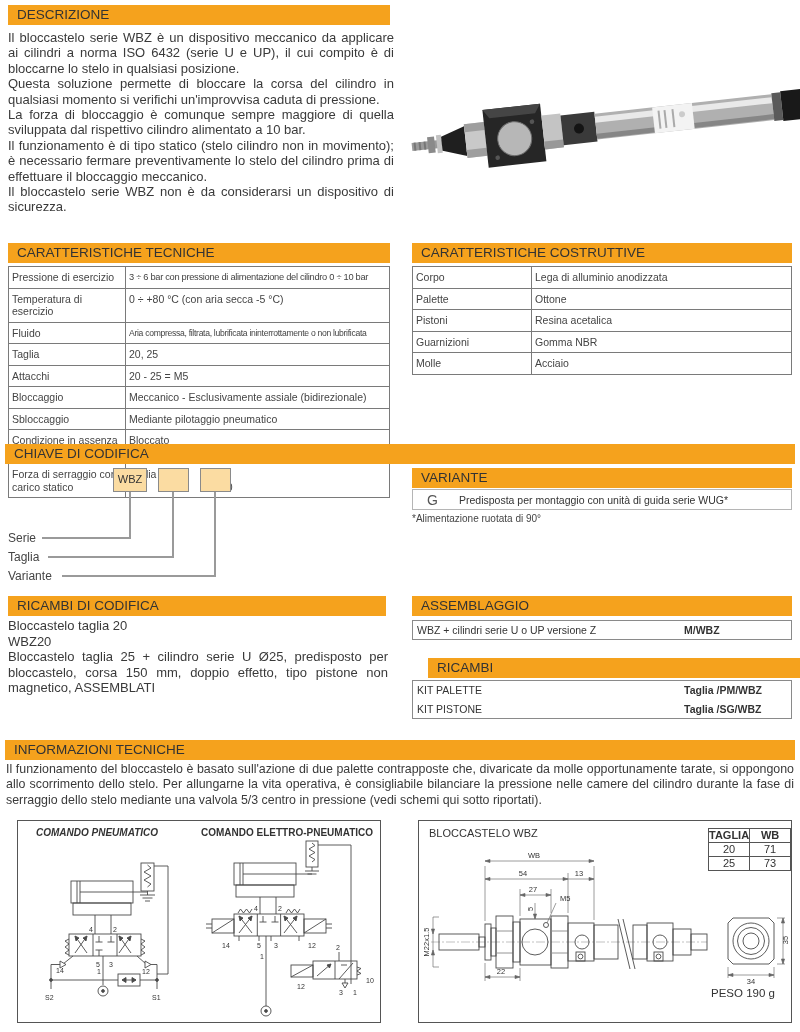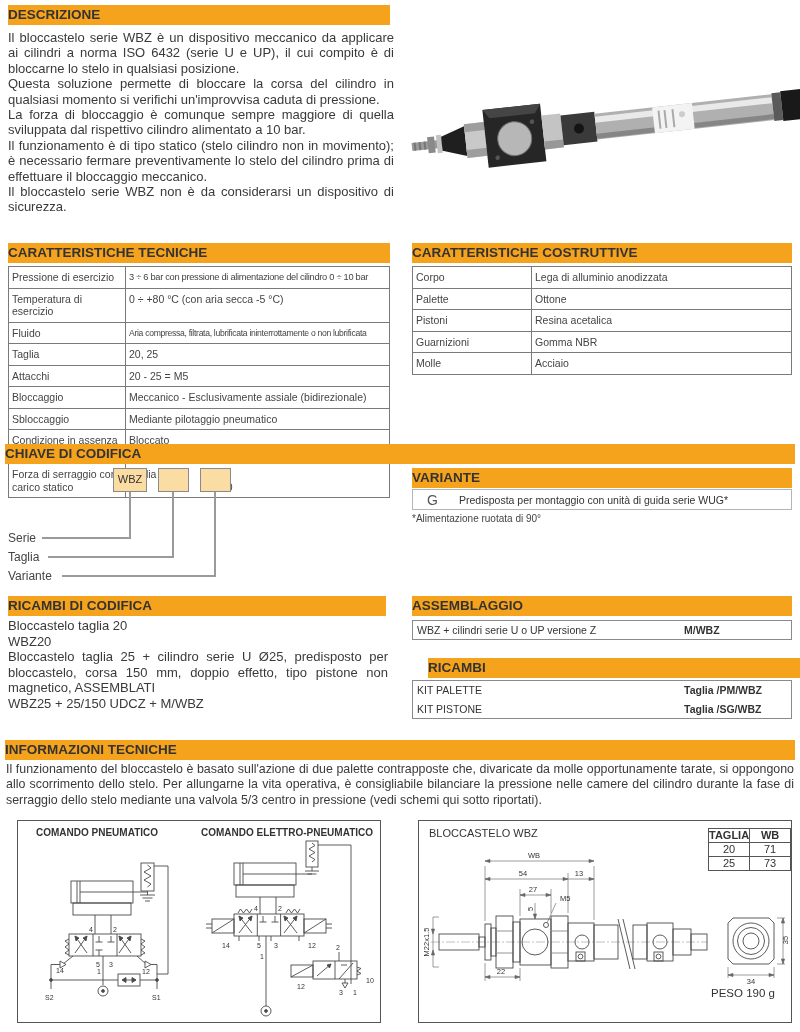--- a/index.html
+++ b/index.html
@@ -1,19 +1,19 @@
 <!DOCTYPE html>
 <html><head>
 <meta charset="utf-8">
 <style>
   html,body{margin:0;padding:0;background:#fff;}
   .page{position:relative;width:800px;height:1032px;background:#fff;overflow:hidden;
         font-family:"Liberation Sans",sans-serif;color:#3a3a3a;}
-  .bar{position:absolute;height:20px;background:#F5A21D;color:#333;font-weight:bold;
-       font-size:13.5px;line-height:20px;box-sizing:border-box;}
+  .bar{position:absolute;height:20px;background:#F5A21D;color:#333;font-weight:normal;
+       font-size:13.5px;line-height:20px;padding-left:9px;box-sizing:border-box;}
   .desc{position:absolute;left:8px;top:30px;width:386px;font-size:13px;line-height:15.4px;
         text-align:justify;}
   .desc p{margin:0;}
   .tbl{position:absolute;border-collapse:collapse;table-layout:fixed;font-size:10.5px;color:#444;}
   .tbl td{border:1px solid #7a7a7a;padding:4px 3px;line-height:12.5px;vertical-align:top;overflow:hidden;}
   .tbl td.lbl{width:110px;}
   .sm{font-size:9.3px;letter-spacing:-0.3px;white-space:nowrap;}
   .xs{font-size:8.6px;letter-spacing:-0.3px;white-space:nowrap;}
   .fc1{display:inline-block;width:42px;}
   .fc2{display:inline-block;width:44px;}
@@ -182,42 +182,41 @@
     <span class="item" style="left:14px;font-size:14px;color:#555;line-height:20px;">G</span>
     <span class="item" style="left:46px;line-height:20px;font-weight:normal;">Predisposta per montaggio con unità di guida serie WUG*</span>
   </div>
   <div class="note" style="left:412px;top:513px;">*Alimentazione ruotata di 90°</div>
 
   <div class="bar" style="left:8px;top:596px;width:378px;">RICAMBI DI CODIFICA</div>
   <div class="esempi">
     <p>Bloccastelo taglia 20</p>
     <p>WBZ20</p>
     <p class="just">Bloccastelo taglia 25 + cilindro serie U Ø25, predisposto per bloccastelo, corsa 150 mm, doppio effetto, tipo pistone non magnetico, ASSEMBLATI</p>
-    <p>WBZ25 + 25/150 UDCZ + M/WBZ</p>
   </div>
 
   <div class="bar" style="left:412px;top:596px;width:380px;">ASSEMBLAGGIO</div>
   <div class="rowbox" style="left:412px;top:620px;width:380px;height:20px;">
     <span class="item">WBZ + cilindri serie U o UP versione Z</span>
     <span class="code">M/WBZ</span>
   </div>
 
   <div class="bar" style="left:428px;top:658px;width:416px;">RICAMBI</div>
   <div class="rowbox" style="left:412px;top:680px;width:380px;height:39px;">
     <span class="item" style="top:0;">KIT PALETTE</span>
     <span class="code" style="top:0;">Taglia /PM/WBZ</span>
     <span class="item" style="top:19px;">KIT PISTONE</span>
     <span class="code" style="top:19px;">Taglia /SG/WBZ</span>
   </div>
 
   <div class="bar" style="left:5px;top:740px;width:790px;">INFORMAZIONI TECNICHE</div>
   <div class="info">Il funzionamento del bloccastelo è basato sull'azione di due palette contrapposte che, divaricate da molle opportunamente tarate, si oppongono allo scorrimento dello stelo. Per allungarne la vita operativa, è consigliabile bilanciare la pressione nelle camere del cilindro durante la fase di serraggio dello stelo mediante una valvola 5/3 centro in pressione (vedi schemi qui sotto riportati).</div>
 
   <div class="diagbox" style="left:17px;top:820px;width:364px;height:203px;">
-    <div class="dtitle" style="left:18px;top:6px;">COMANDO PNEUMATICO</div>
+    <div class="dtitle" style="left:18px;top:6px;font-style:italic;">COMANDO PNEUMATICO</div>
     <div class="dtitle" style="left:183px;top:6px;">COMANDO ELETTRO-PNEUMATICO</div>
     <svg width="362" height="201" viewBox="0 0 362 201" style="position:absolute;left:0;top:0;">
 
       <g class="sch">
         <rect x="123" y="42" width="13" height="28"></rect>
         <path d="M129.5 44 l3.5 3 -7 4 7 4 -7 4 7 4 -3.5 3"></path>
         <line x1="129.5" y1="70" x2="129.5" y2="74"></line>
         <line x1="122" y1="74" x2="137" y2="74"></line>
           <line x1="124.5" y1="77" x2="134.5" y2="77"></line>
           <line x1="127" y1="80" x2="132" y2="80"></line>

